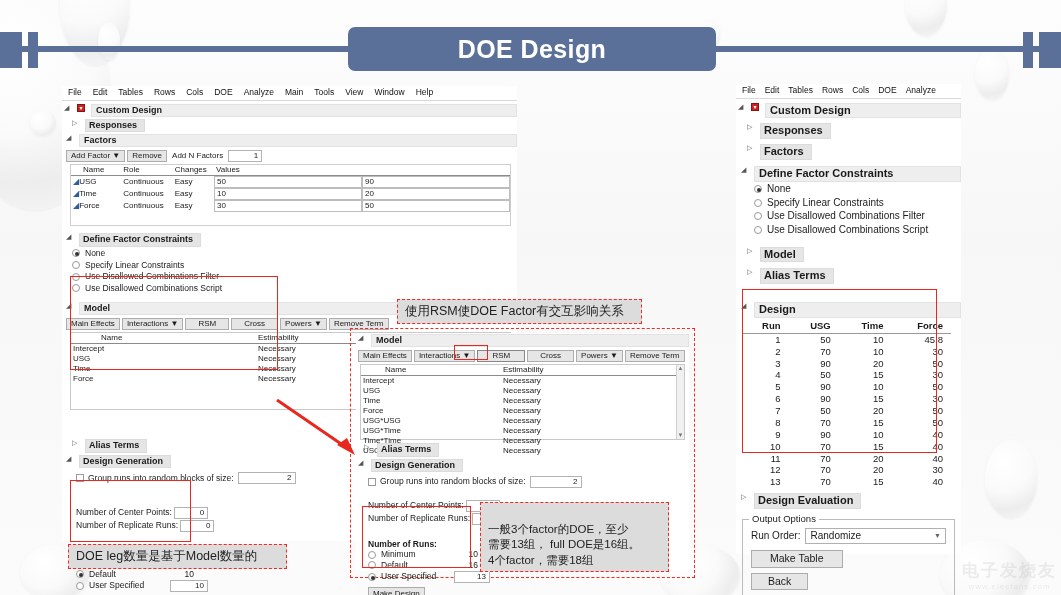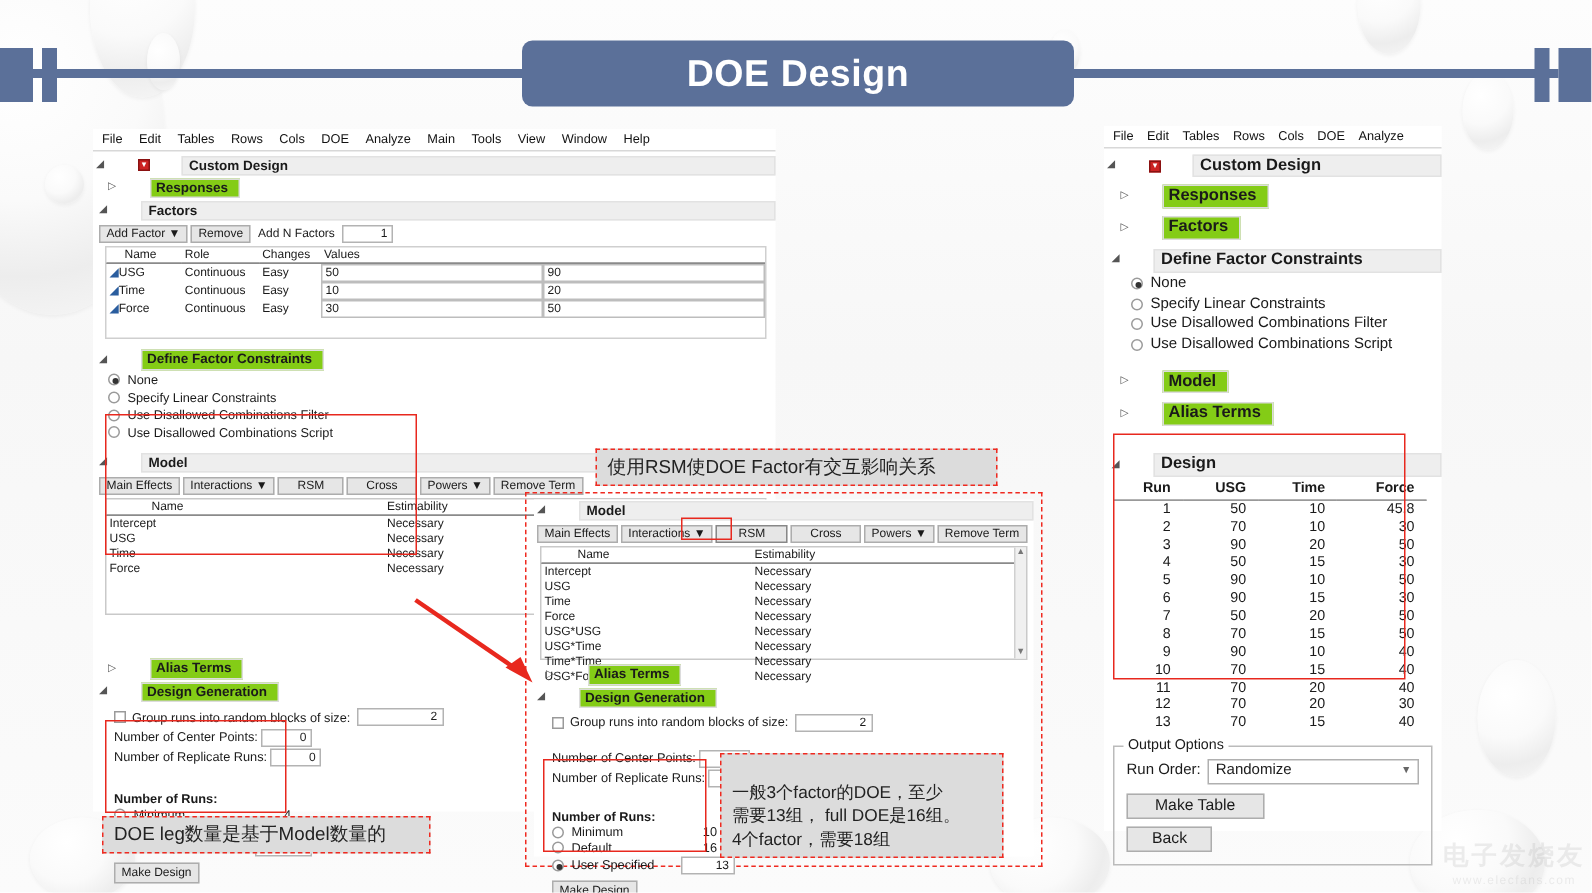--- a/index.html
+++ b/index.html
@@ -28,23 +28,23 @@
                display:flex; align-items:center; justify-content:center; }
   .title-box span { color:#fff; font-size:25px; font-weight:bold; letter-spacing:.4px; }
 
   
   .jmp { position:absolute; background:#ffffff; color:#1a1a1a;
          font-size:8.5px; line-height:1.25; }
   .menubar { display:flex; gap:11px; padding:1px 4px 2px 6px; font-size:8.5px;
              border-bottom:1px solid #d8d8d8; background:#fff; color:#111; }
   .menubar span { cursor:default; }
 
-  .outline { display:flex; align-items:center; gap:21px; padding:1px 0 1px 2px; }
+  .outline { display:flex; align-items:flex-start; gap:6px; padding:1px 0 1px 2px; }
   .tri { font-size:7px; color:#555; width:7px; display:inline-block; }
-  .hdr-pill { background:#84cc16; border:1px solid #dcdcdc; padding:0px 7px 0px 3px;
+  .hdr-pill { background:#e5e5e5; border:1px solid #dcdcdc; padding:0px 7px 0px 3px;
               font-weight:bold; font-size:9px; display:inline-block; }
   .hdr-bar { background:#eeeeee; border:1px solid #e2e2e2; font-weight:bold;
              font-size:9px; padding:0px 4px; flex:1; }
   .redsq { width:8px;height:8px;background:#cc2222;border:1px solid #8a1111;
            display:inline-flex;align-items:center;justify-content:center;
            color:#fff;font-size:6px;line-height:1; }
 
   .btn { background:#e6e6e6; border:1px solid #adadad; padding:0 4px;
          font-size:8px; display:inline-block; white-space:nowrap;text-align:right; }
   .btnrow { display:flex; gap:2px; margin:2px 0 2px 4px; }
@@ -282,21 +282,21 @@
 
   <div class="outline" style="padding-left:4px;">
     <span class="tri">◢</span>
     <span class="hdr-pill">Design Generation</span>
   </div>
   <div style="display:flex;align-items:center;gap:4px;padding-left:14px;margin-top:3px;">
     <span class="chk"></span>
     <span>Group runs into random blocks of size:</span>
     <span class="numfield" style="width:58px;">2</span>
   </div>
-  <div style="padding-left:14px;margin-top:2px;">
+  <div style="padding-left:14px;margin-top:23px;">
     <span>Number of Center Points:</span>
     <span class="numfield">0</span>
   </div>
   <div style="padding-left:14px;margin-top:1px;">
     <span>Number of Replicate Runs:</span>
     <span class="numfield">0</span>
   </div>
 
   <div style="padding-left:14px;margin-top:16px;">
     <div style="font-weight:bold;">Number of Runs:</div>
@@ -435,21 +435,21 @@
     </div>
     <div style="margin-top:4px;">
       <span class="btn" style="padding:1px 4px;">Make Design</span>
     </div>
   </div>
 </div>
 
 <div class="redbox" style="left:454px; top:345px; width:34px; height:15px;"></div>
 <div class="redbox" style="left:362px; top:506px; width:109px; height:62px;"></div>
 
-<div class="note" style="left:397px; top:299px; width:268px;">
+<div class="note" style="left:397px; top:299px; width:245px;">
   <span>使用RSM使DOE Factor有交互影响关系</span>
 </div>
 <div class="note" style="left:480px; top:502px; width:189px; font-size:11.5px; white-space:pre-line;">
   <span>一般3个factor的DOE，至少
 需要13组， full DOE是16组。
 4个factor，需要18组</span>
 </div>
 
 <svg class="arrow" style="left:275px; top:398px; width:90px; height:60px;" viewBox="0 0 90 60">
   <line x1="2" y1="2" x2="72" y2="50" stroke="#e8281e" stroke-width="3"></line>
@@ -604,20 +604,24 @@
         <tr>
             <td>13</td>
             <td>70</td>
             <td>15</td>
             <td>40</td>
           </tr>
       </tbody>
     </table>
   </div>
 
+  <div class="outline" style="padding-left:5px;margin-top:4px;">
+    <span class="tri">▷</span>
+    <span class="hdr-pill" style="font-size:11px;">Design Evaluation</span>
+  </div>
 
   <div class="group" style="margin:9px 6px 0 6px;">
     <span class="legend">Output Options</span>
     <div style="display:flex;align-items:center;gap:5px;">
       <span style="font-size:10px;">Run Order:</span>
       <span class="select" style="flex:1;">
         <span>Randomize</span>
         <span style="font-size:7px;color:#666;">▼</span>
       </span>
     </div>

